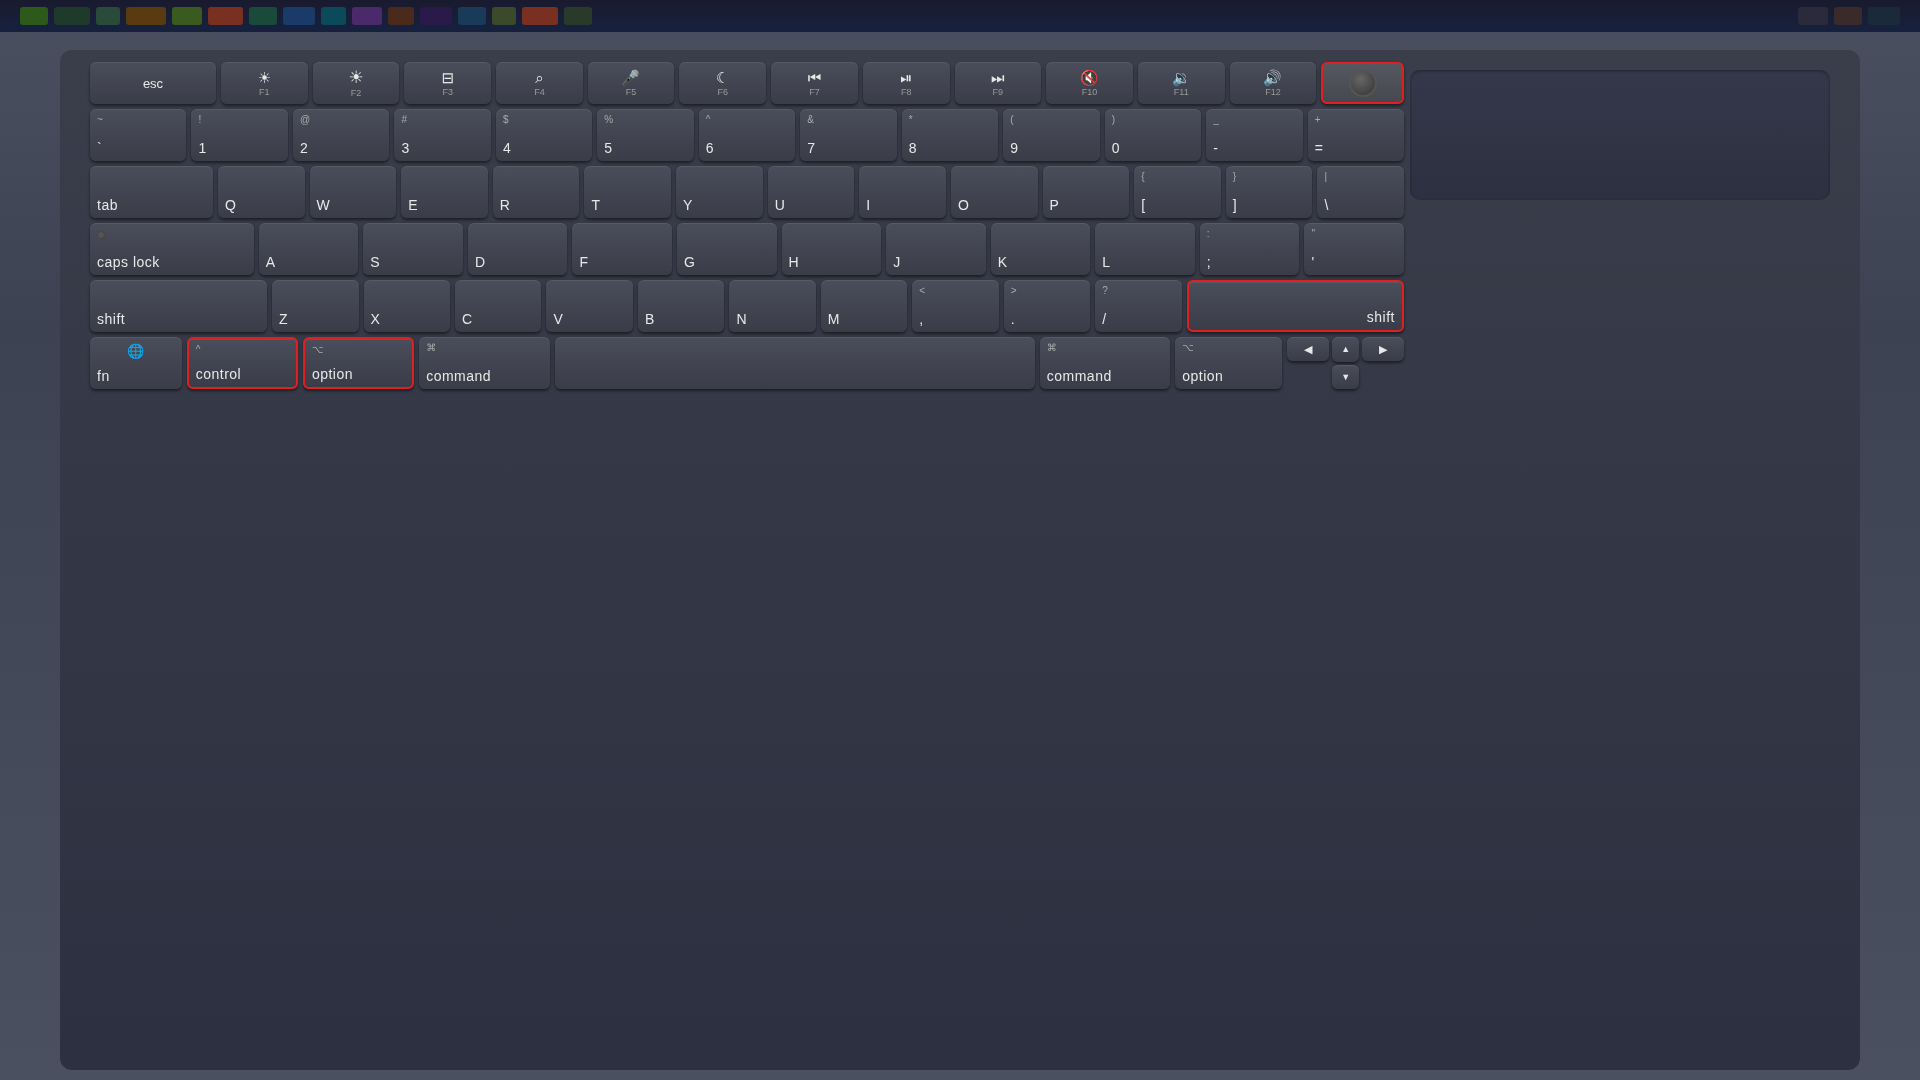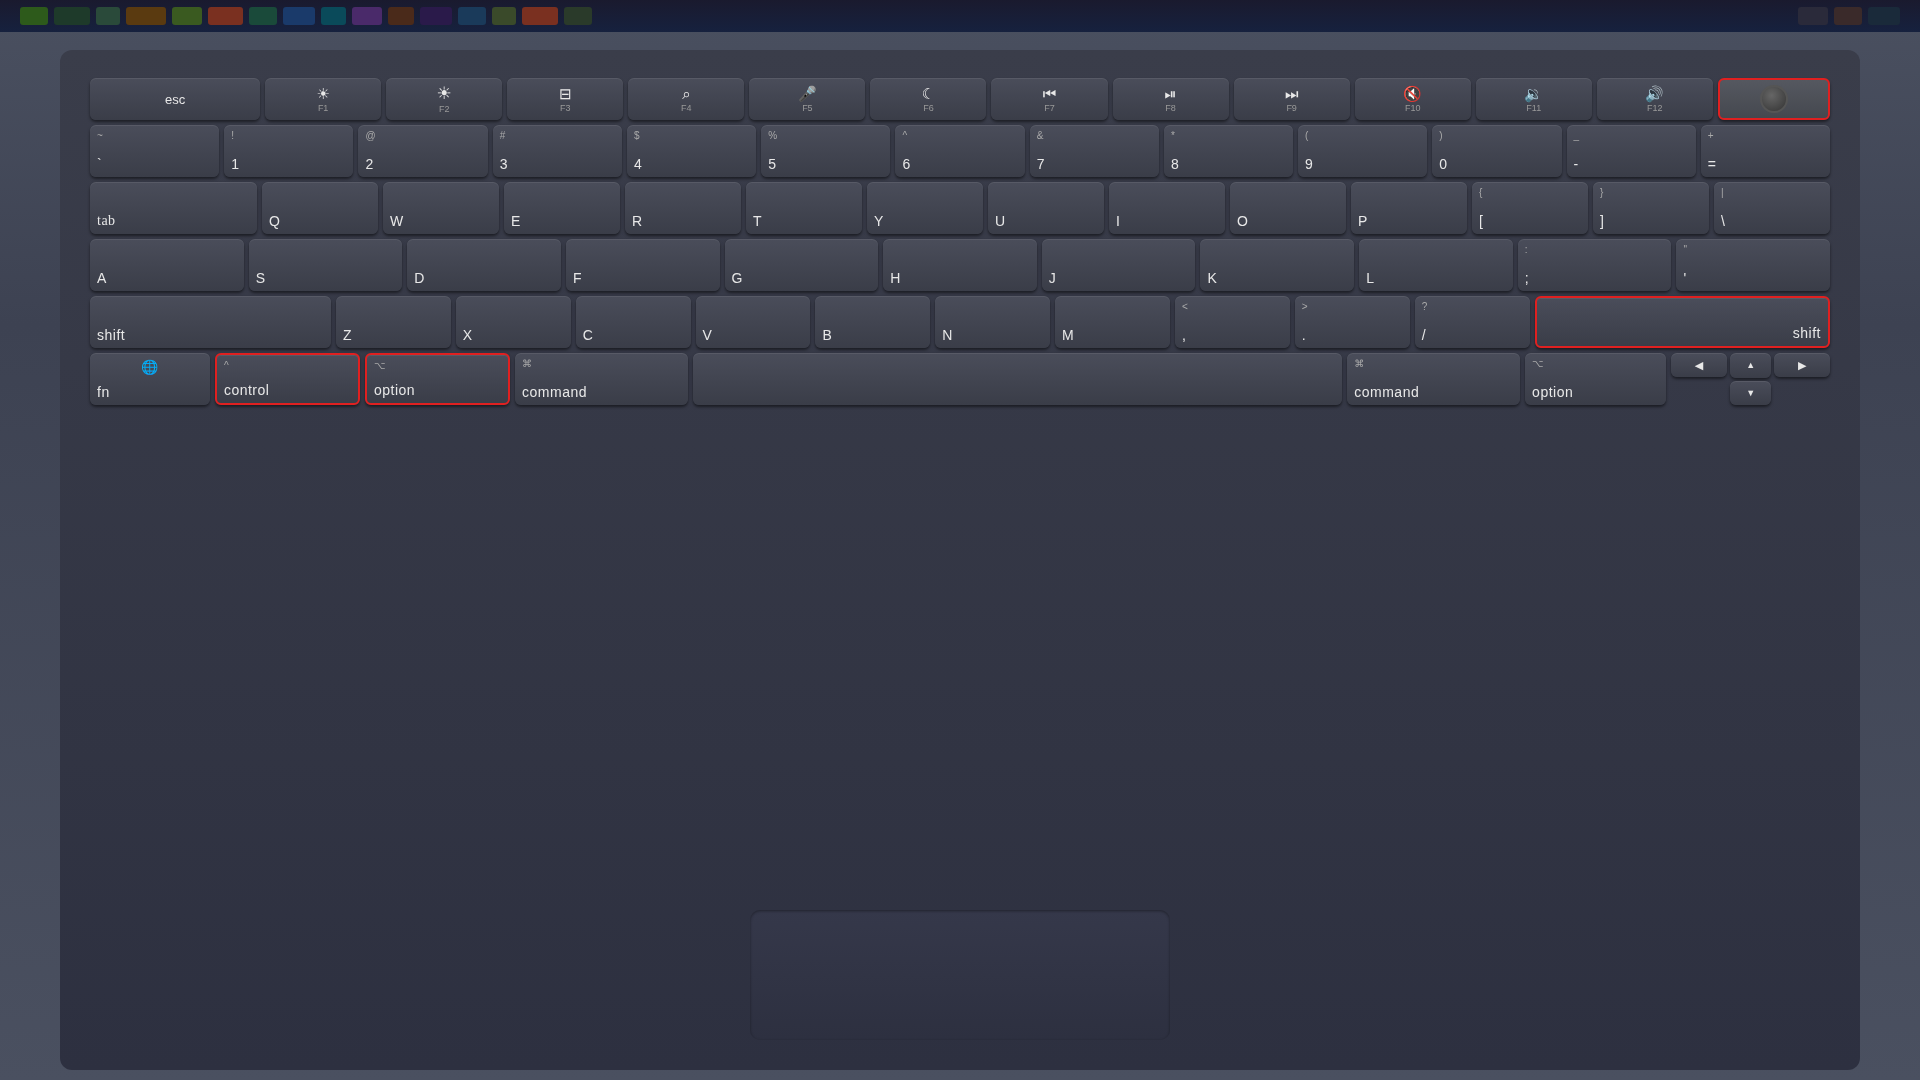--- a/index.html
+++ b/index.html
@@ -46,23 +46,23 @@
     .screen-icon.purple { background: #4a2a6a; }
 
     .keyboard-area {
       position: absolute;
       top: 50px;
       left: 60px;
       right: 60px;
       bottom: 10px;
       background: linear-gradient(180deg, #3a3d4a 0%, #2d3040 100%);
       border-radius: 12px;
-      padding: 28px 30px 30px;
-      display: flex;
-      flex-direction: column;
+      padding: 12px 30px 30px;
+      display: flex;
+      flex-direction: row;
       gap: 6px;
     }
 
     .keyboard-rows {
       flex: 1;
       display: flex;
       flex-direction: column;
       gap: 5px;
     }
 
@@ -100,21 +100,21 @@
       color: #aaa;
     }
 
     .key .main-label {
       font-size: 14px;
       font-weight: 300;
       letter-spacing: 0.5px;
     }
 
     .key.wide-2 { flex: 2; }
-    .key.wide-1-5 { flex: 1.5; font-family: Liberation Serif, serif; }
+    .key.wide-1-5 { flex: 1.5; }
     .key.centered {
       align-items: center;
       justify-content: center;
     }
 
     .key.highlighted {
       border: 2.5px solid #e02020;
       background: linear-gradient(180deg, #4a4d5a 0%, #3a3d48 100%);
     }
 
@@ -361,20 +361,24 @@
           <span class="top-label">}</span>
           <span class="main-label">]</span>
         </div>
         <div class="key">
           <span class="top-label">|</span>
           <span class="main-label">\</span>
         </div>
       </div>
 
       <div class="key-row">
+        <div class="key" style="flex:1.75">
+          <span style="position:absolute;top:8px;left:7px;width:8px;height:8px;border-radius:50%;background:#555;border:1px solid #444"></span>
+          <span class="main-label">caps lock</span>
+        </div>
         <div class="key">
             <span class="main-label">A</span>
           </div>
         <div class="key">
             <span class="main-label">S</span>
           </div>
         <div class="key">
             <span class="main-label">D</span>
           </div>
         <div class="key">

